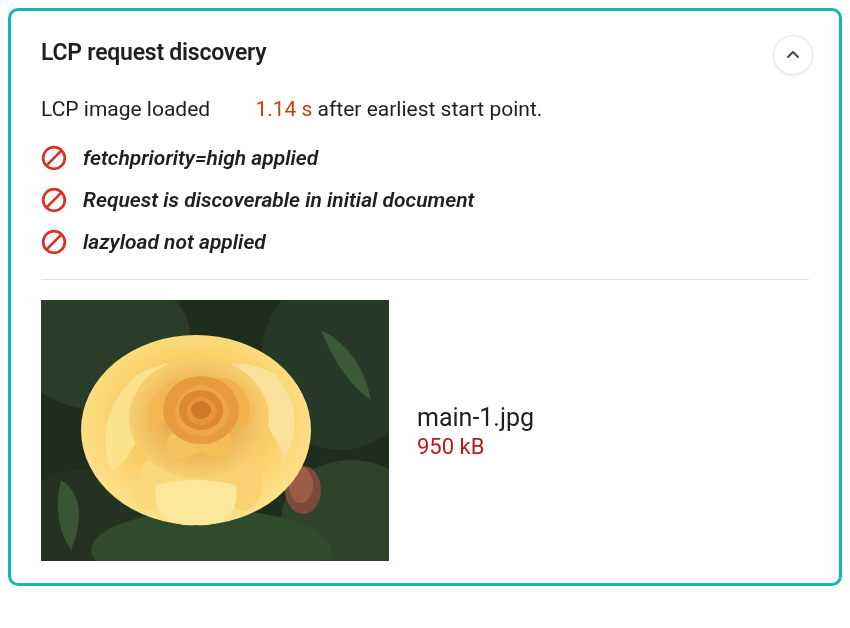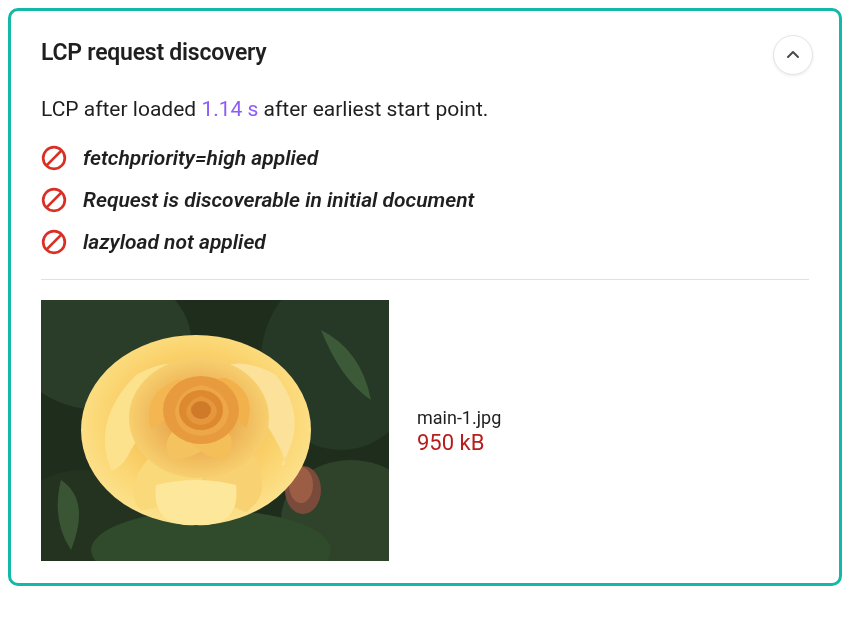--- a/index.html
+++ b/index.html
@@ -49,21 +49,22 @@
     .collapse-btn svg {
       width: 16px;
       height: 16px;
     }
     .summary {
       font-size: 21px;
       color: #1f1f1f;
       margin-bottom: 24px;
     }
     .summary .highlight {
-      color: #8b5cf6;
+      color: #c2410c;
+      margin-left: 40px;
     }
     .checks {
       list-style: none;
       margin-bottom: 24px;
       font-style: italic;
     }
     .check-item {
       display: flex;
       align-items: center;
       gap: 16px;
@@ -100,21 +101,21 @@
     .thumbnail svg {
       width: 100%;
       height: 100%;
       display: block;
     }
     .file-info {
       display: flex;
       flex-direction: column;
     }
     .file-name {
-      font-size: 18px;
+      font-size: 25px;
       color: #1f1f1f;
       margin-bottom: 2px;
     }
     .file-size {
       font-size: 22px;
       color: #b91c1c;
     }
   </style>
 </head>
 <body>
@@ -124,21 +125,21 @@
   <div class="header-row">
     <h2 class="title">LCP request discovery</h2>
     <div class="collapse-btn">
       <svg viewBox="0 0 16 16" fill="none" stroke="#4a4a4a" stroke-width="2" stroke-linecap="round" stroke-linejoin="round">
         <polyline points="3,10 8,5 13,10"></polyline>
       </svg>
     </div>
   </div>
 
   <p class="summary">
-    <span>LCP after loaded </span><span class="highlight">1.14 s</span><span> after earliest start point.</span>
+    <span>LCP image loaded </span><span class="highlight">1.14 s</span><span> after earliest start point.</span>
   </p>
 
   <ul class="checks">
     <li class="check-item">
       <svg class="check-icon" viewBox="0 0 24 24" fill="none" stroke="#d93025" stroke-width="2.5">
         <circle cx="12" cy="12" r="10"></circle>
         <line x1="5" y1="19" x2="19" y2="5"></line>
       </svg>
       <span>fetchpriority=high applied</span>
     </li>

